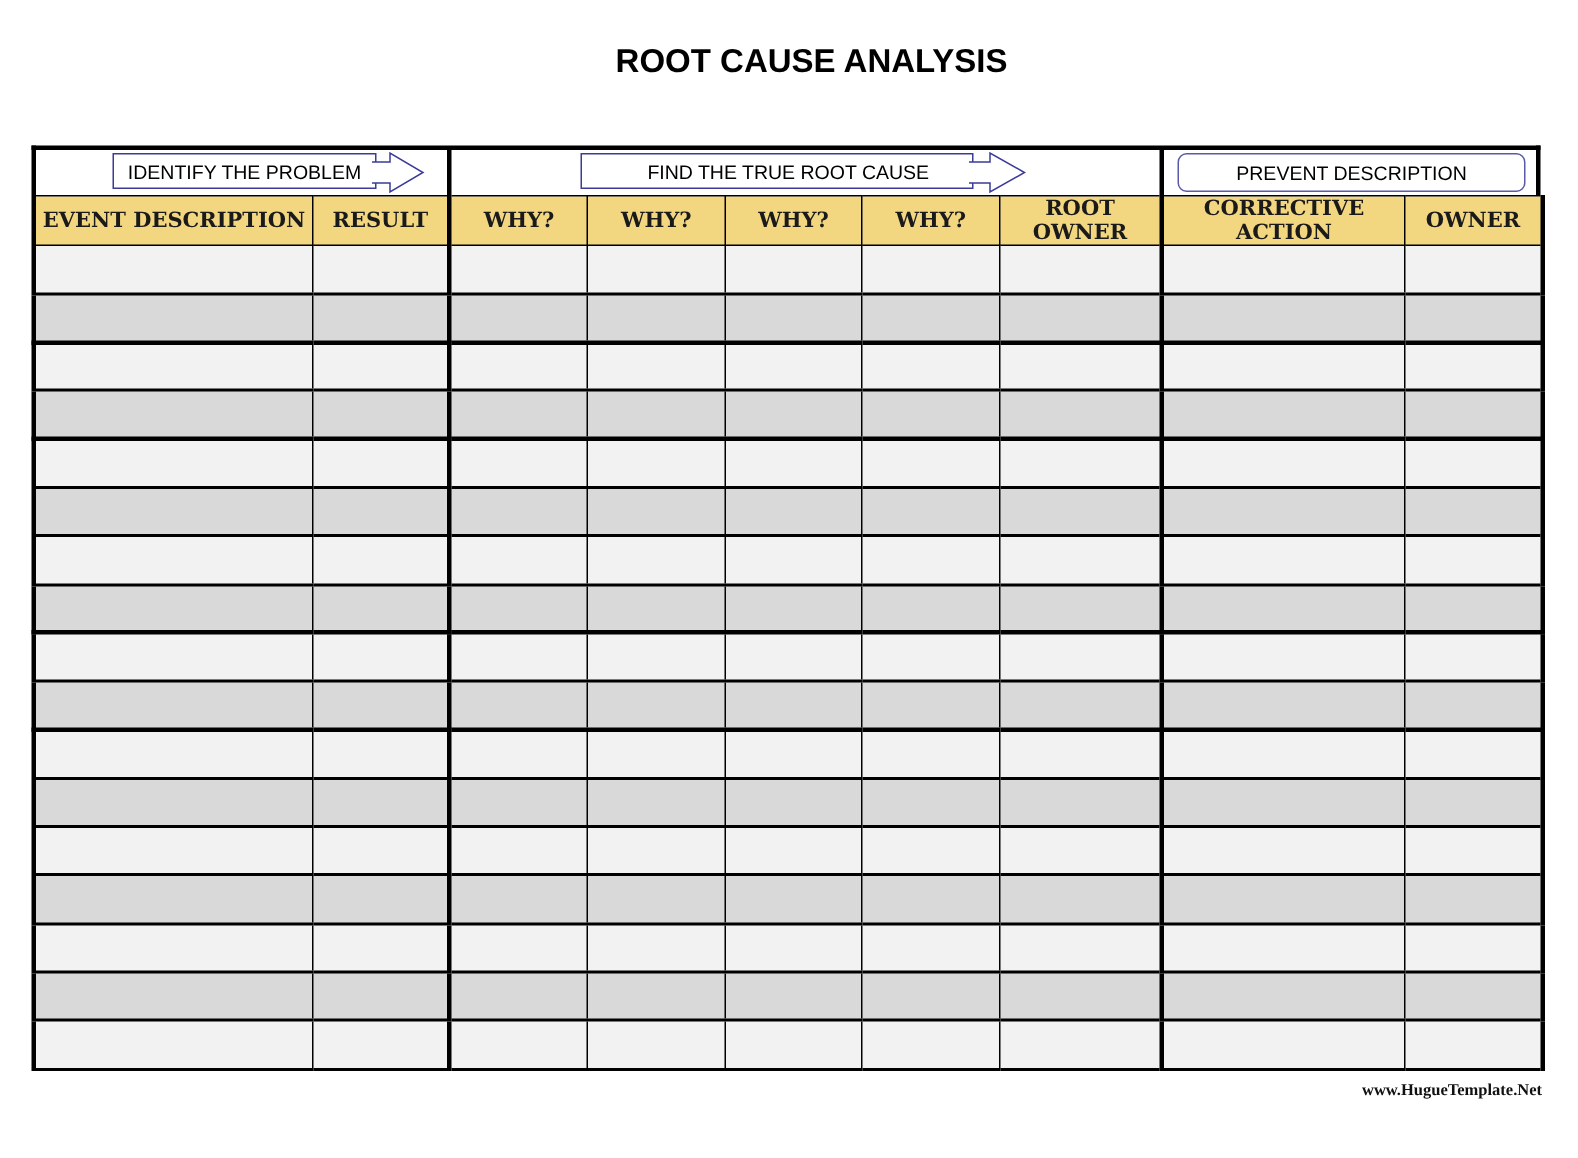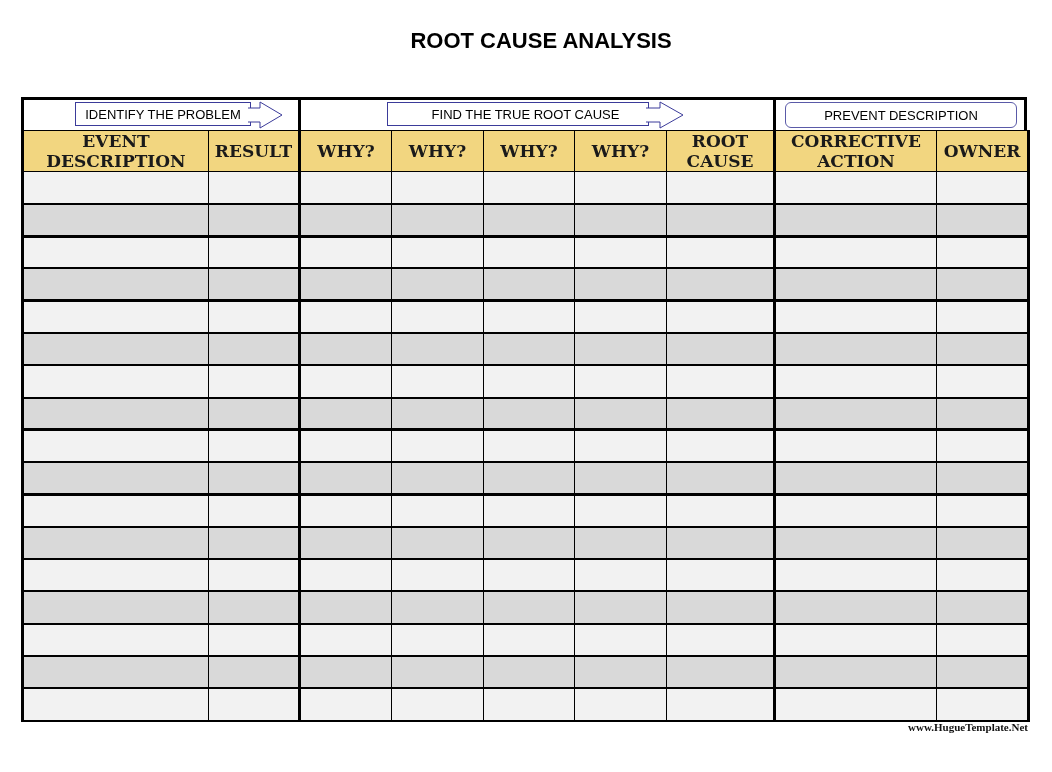--- a/index.html
+++ b/index.html
@@ -28,21 +28,21 @@
     border: 1px solid #5a5aa8; border-radius: 6px; background: #fff;
     font-family: "Liberation Sans", sans-serif; font-size: 13px; color: #000;
     display: flex; align-items: center; justify-content: center;
   }
   table.grid {
     border-collapse: collapse; table-layout: fixed; width: 1006px;
   }
   table.grid td, table.grid th { padding: 0; box-sizing: border-box; }
   table.grid th {
     height: 32px; background: #f2d680; border: 1px solid #000;
-    font-family: "DejaVu Serif", serif; font-weight: bold; font-size: 17px; color: #1a1a1a; text-align: center;
+    font-family: "DejaVu Serif", serif; font-weight: bold; font-size: 14px; color: #1a1a1a; text-align: center;
   }
   table.grid td { height: 32.3px; border: 1px solid #000; border-bottom-width: 2px; }
   tr.odd td { background: #f2f2f2; }
   tr.even td { background: #d9d9d9; }
   tr.thick td { border-bottom-width: 3px; }
   .thick-left { border-left: 3px solid #000 !important; }
   .thick-right { border-right: 3px solid #000 !important; margin-top: 26px; }
   tr.last td { border-bottom: 2px solid #000; }
   .footer {
     position: absolute; right: 24px; top: 721px;
@@ -85,21 +85,21 @@
         <col style="width:92px">
     </colgroup>
     <thead>
       <tr>
         <th class="thick-left">EVENT DESCRIPTION</th>
         <th class="thick-right">RESULT</th>
         <th>WHY?</th>
         <th>WHY?</th>
         <th>WHY?</th>
         <th>WHY?</th>
-        <th class="thick-right">ROOT CAUSE</th>
+        <th class="thick-right">ROOT OWNER</th>
         <th>CORRECTIVE ACTION</th>
         <th class="thick-right">OWNER</th>
       </tr>
     </thead>
     <tbody id="rows">
         <tr class="odd">
           <td class="thick-left"></td>
           <td class="thick-right"></td>
           <td></td>
           <td></td>

